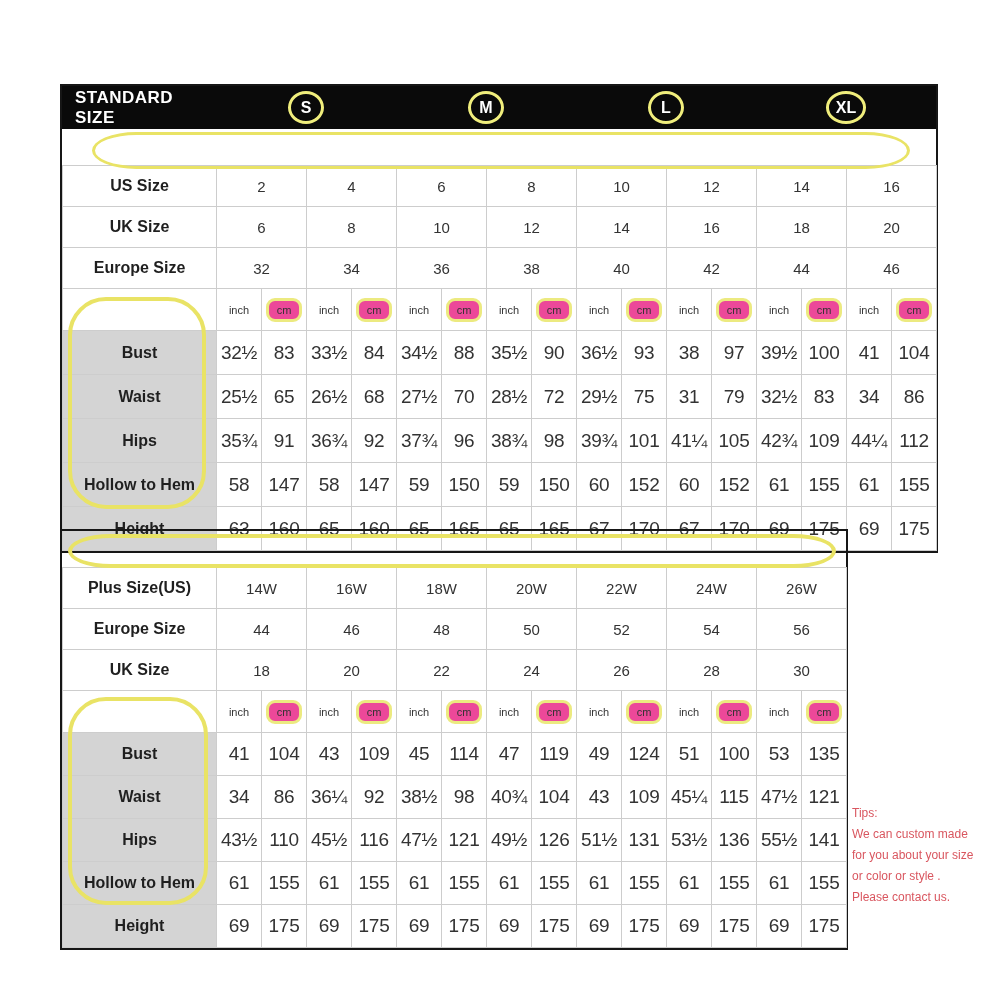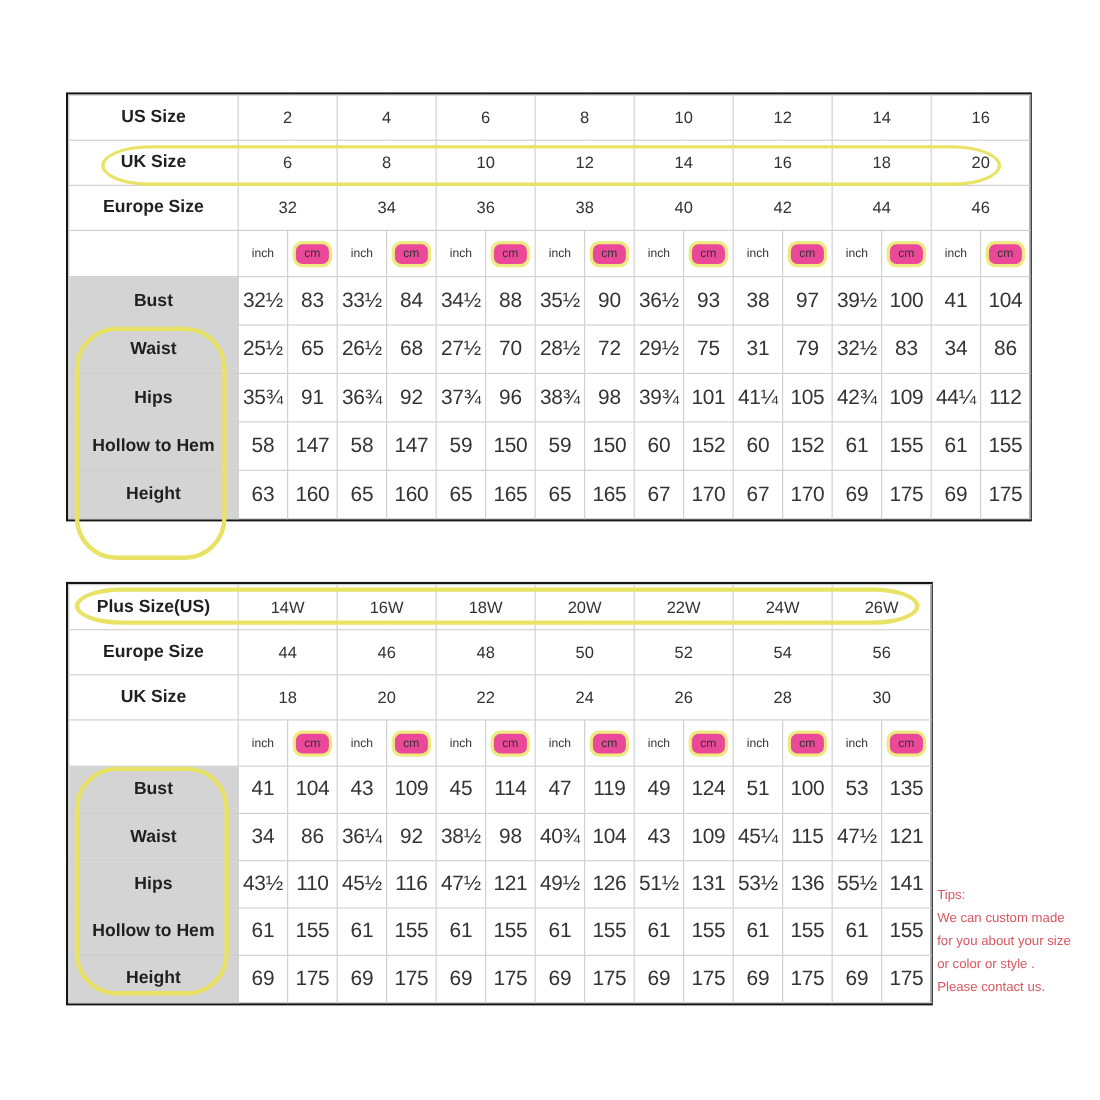--- a/index.html
+++ b/index.html
@@ -24,21 +24,21 @@
     background:var(--header-bg);height:43px;display:grid;
     grid-template-columns:154px 1fr 1fr 1fr 1fr;align-items:center;
   }
   .bar-title{color:#fff;font-size:17px;font-weight:700;letter-spacing:.5px;padding-left:13px;text-align:left;}
   .group-badge{
     justify-self:center;min-width:36px;height:33px;line-height:27px;padding:0 7px;
     border:3px solid var(--highlight-bright);border-radius:50%;
     color:#fff;font-weight:700;font-size:16px;text-align:center;box-sizing:border-box;
   }
   
-  table.sizes{border-collapse:collapse;table-layout:fixed;}
+  table.sizes{border-collapse:collapse;table-layout:fixed;margin-top:36px;}
   .std-wrap table.sizes{width:874px;}
   .plus-wrap table.sizes{width:784px;}
   col.c-label{width:154px;}
   col.c-data{width:45px;}
   table.sizes th,table.sizes td{
     border:1px solid var(--grid);text-align:center;vertical-align:middle;padding:0;
   }
   tr.size-row{height:41px;}
   tr.unit-row{height:42px;}
   tr.measure-row{height:44px;}
@@ -58,20 +58,27 @@
   .rect-labels-std{left:6px;top:211px;width:138px;height:212px;border:4px solid var(--highlight);border-radius:38px;}
   .oval-plus{left:6px;top:3px;width:768px;height:34px;border:4px solid var(--highlight);border-radius:45px / 18px;}
   .rect-labels-plus{left:6px;top:166px;width:140px;height:208px;border:4px solid var(--highlight);border-radius:38px;}
   
   .tips{position:absolute;left:852px;top:803px;width:148px;color:var(--tips-red);font-size:12px;line-height:21px;white-space:nowrap;}
 </style>
 </head>
 <body>
 
 <div class="std-wrap">
+  <div class="black-bar">
+    <div class="bar-title">STANDARD SIZE</div>
+    <span class="group-badge">S</span>
+    <span class="group-badge">M</span>
+    <span class="group-badge">L</span>
+    <span class="group-badge">XL</span>
+  </div>
   <table class="sizes">
       <colgroup>
         <col class="c-label">
         <col class="c-data">
         <col class="c-data">
         <col class="c-data">
         <col class="c-data">
         <col class="c-data">
         <col class="c-data">
         <col class="c-data">

